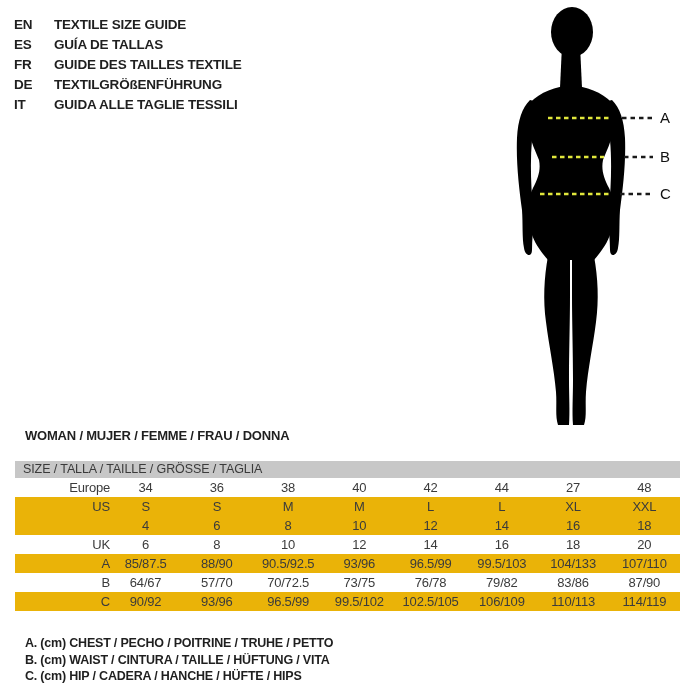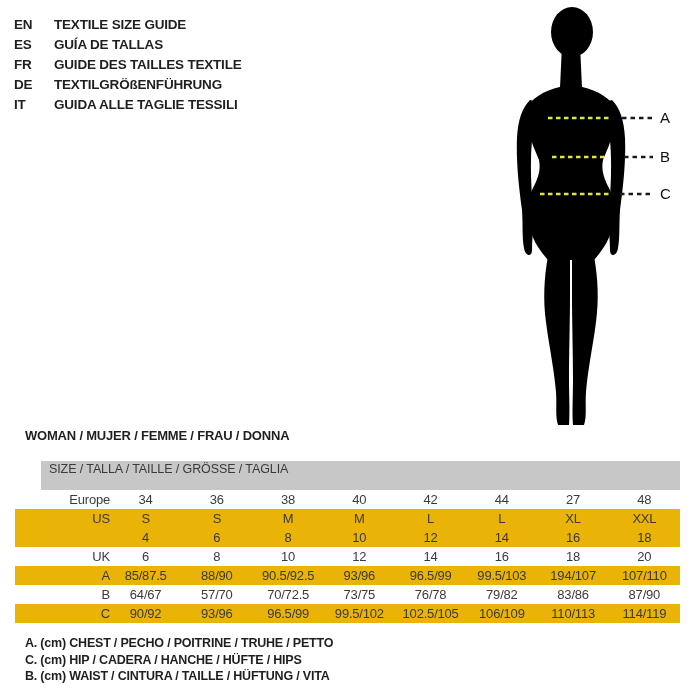--- a/index.html
+++ b/index.html
@@ -14,22 +14,22 @@
   .lang-title{font-weight:bold;font-size:13.5px;letter-spacing:-0.2px;}
   
   .figure-wrap{position:absolute;left:470px;top:0;width:230px;height:440px;}
   .figure-wrap svg{display:block;}
   .marker-label{font-family:"Liberation Sans",sans-serif;font-size:15px;fill:#111;}
   
   .section-title{position:absolute;left:25px;top:428px;font-weight:bold;font-size:13px;letter-spacing:-0.2px;}
   
   .size-table{position:absolute;left:15px;top:461px;width:665px;}
   .table-header{
-    height:29px;line-height:17px;background:#c7c7c7;color:#3a3a3a;
-    font-size:12.5px;padding-left:8px;letter-spacing:-0.1px;margin-left:26px;
+    height:17px;line-height:17px;background:#c7c7c7;color:#3a3a3a;
+    font-size:12.5px;padding-left:8px;letter-spacing:-0.1px;
   }
   table.sizes{width:665px;border-collapse:collapse;table-layout:fixed;}
   table.sizes col.c-label{width:95px;}
   table.sizes td{
     height:19px;padding:0;font-size:13px;color:#3b3b3b;text-align:center;
     letter-spacing:-0.2px;white-space:nowrap;
   }
   table.sizes td.lbl{text-align:right;padding-left:8px;}
   table.sizes tr.striped{background:#eab308;}
   
@@ -151,21 +151,21 @@
         <td>20</td>
       </tr>
       <tr class="striped">
         <td class="lbl">A</td>
         <td>85/87.5</td>
         <td>88/90</td>
         <td>90.5/92.5</td>
         <td>93/96</td>
         <td>96.5/99</td>
         <td>99.5/103</td>
-        <td>194/107</td>
+        <td>104/133</td>
         <td>107/110</td>
       </tr>
       <tr>
         <td class="lbl">B</td>
         <td>64/67</td>
         <td>57/70</td>
         <td>70/72.5</td>
         <td>73/75</td>
         <td>76/78</td>
         <td>79/82</td>
@@ -182,15 +182,15 @@
         <td>106/109</td>
         <td>110/113</td>
         <td>114/119</td>
       </tr>
     </tbody>
   </table>
 </div>
 
 <div class="legend">
   <div class="legend-line">A. (cm) CHEST / PECHO / POITRINE / TRUHE / PETTO</div>
+  <div class="legend-line">B. (cm) WAIST / CINTURA / TAILLE / HÜFTUNG / VITA</div>
   <div class="legend-line">C. (cm) HIP / CADERA / HANCHE / HÜFTE / HIPS</div>
-  <div class="legend-line">B. (cm) WAIST / CINTURA / TAILLE / HÜFTUNG / VITA</div>
 </div>
 
 </body></html>

